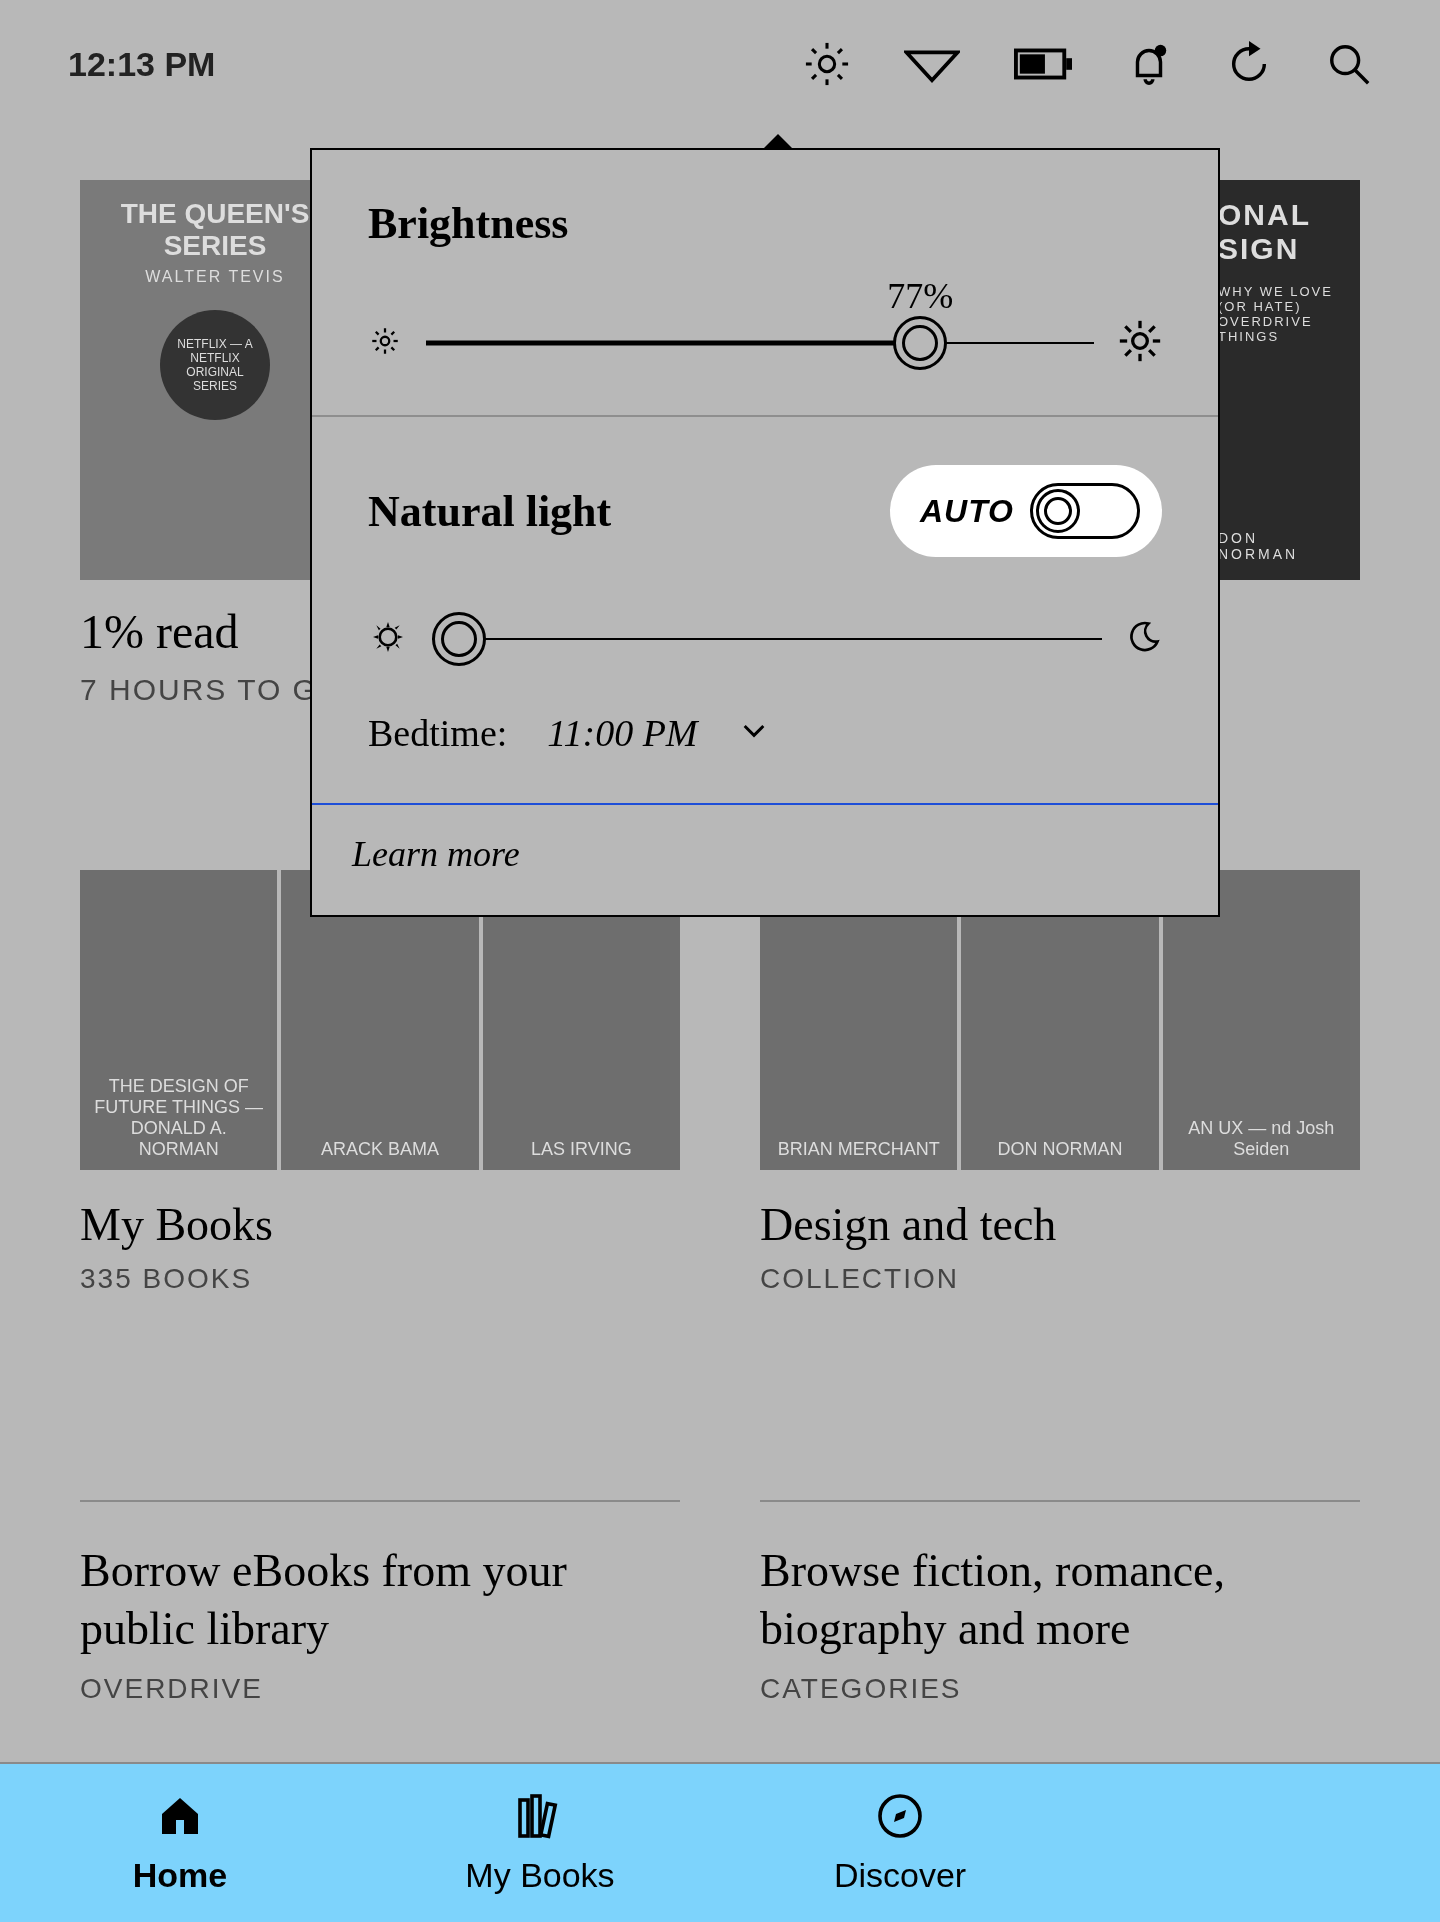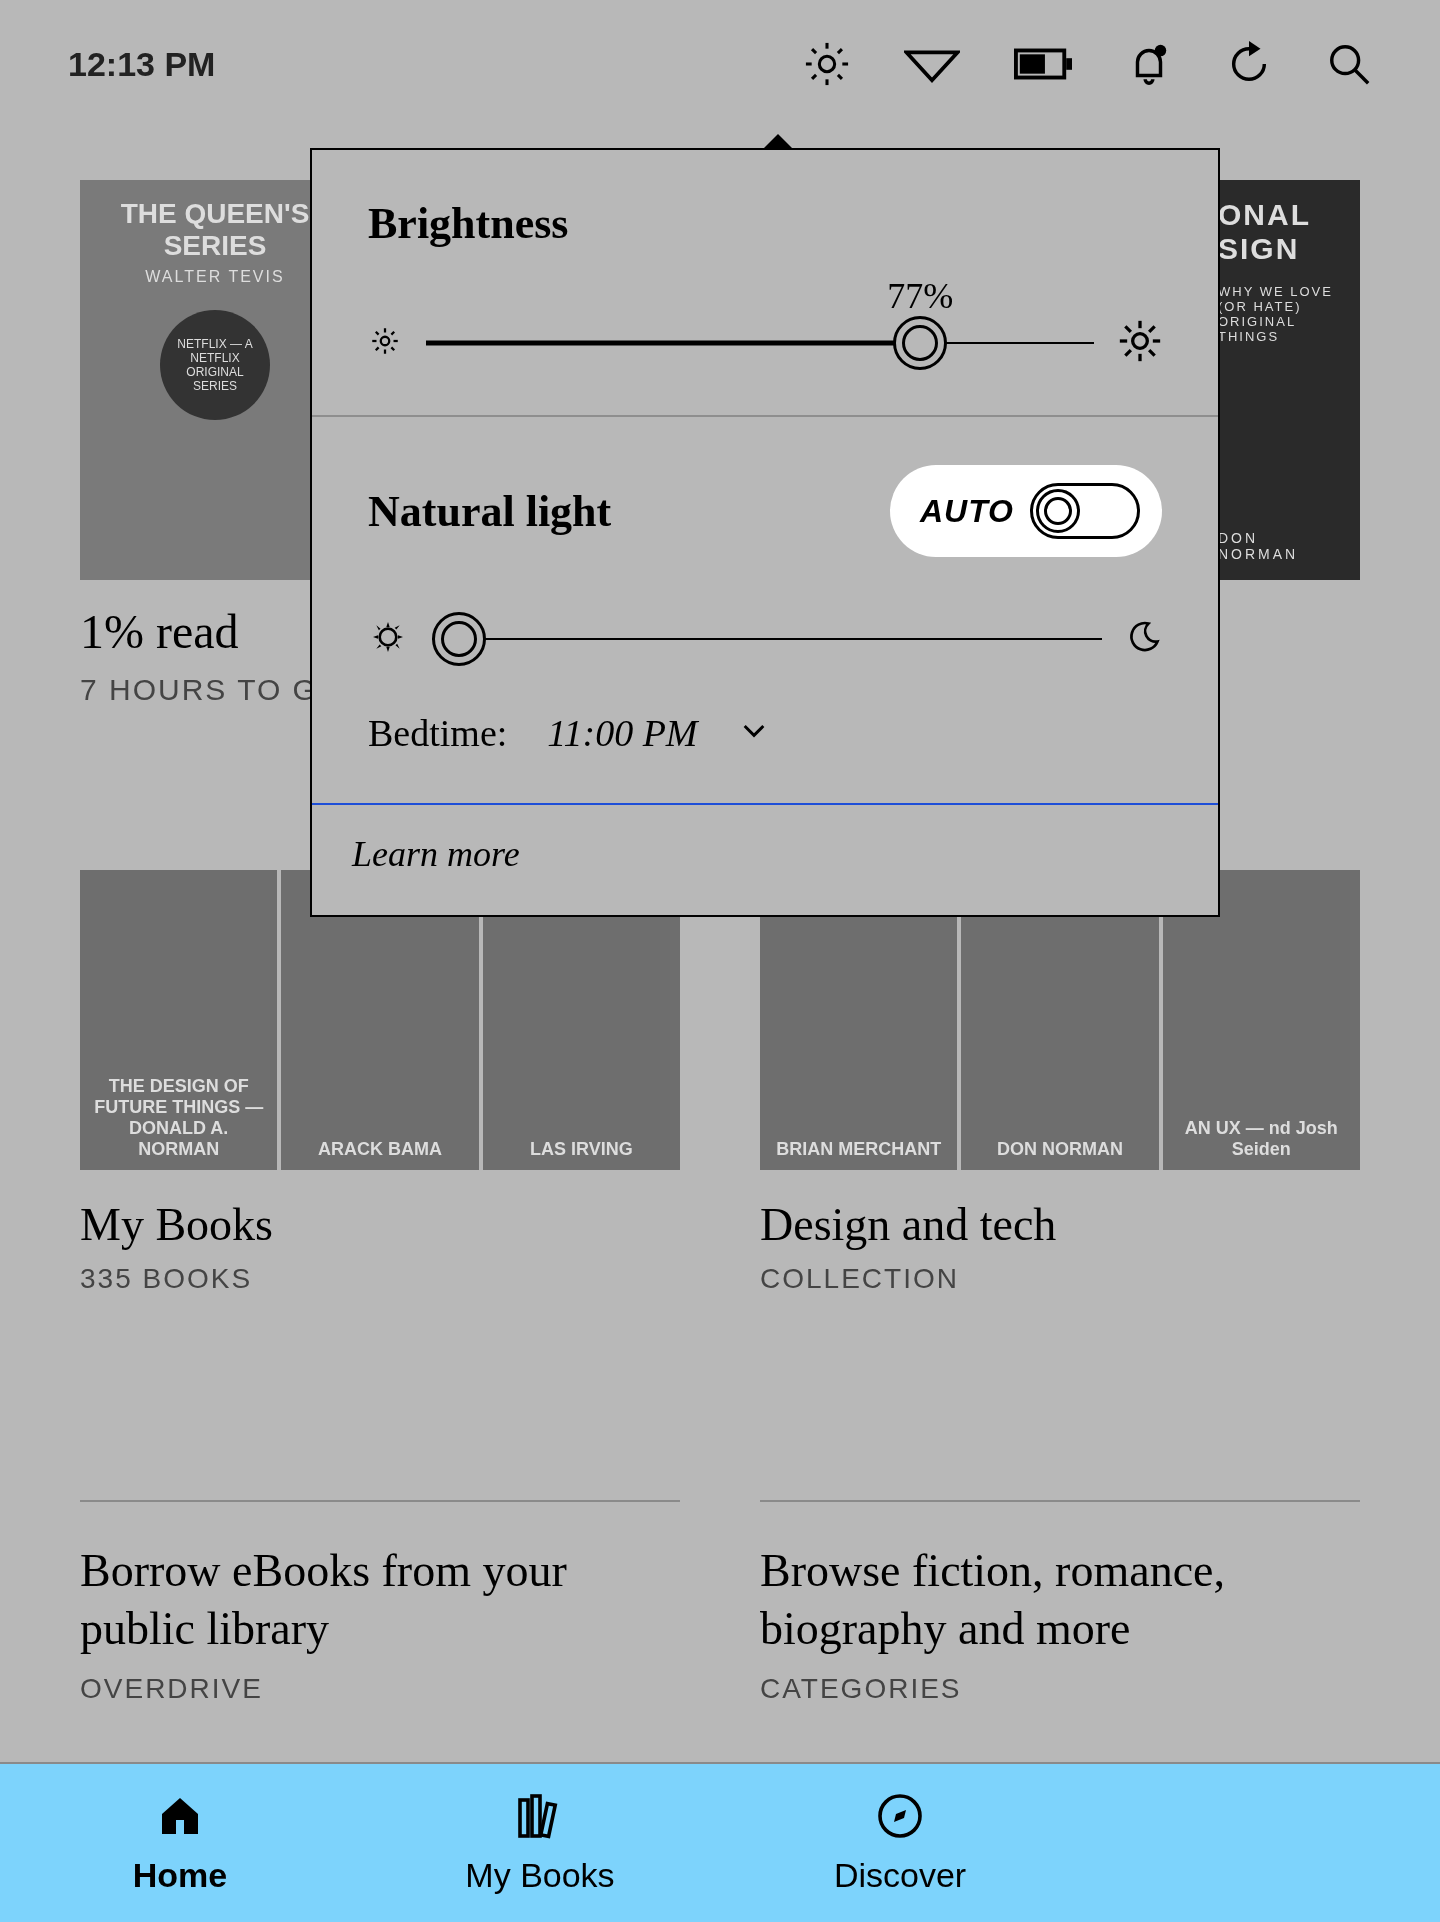--- a/index.html
+++ b/index.html
@@ -77,21 +77,20 @@
     display: grid;
     grid-template-columns: 1fr 1fr;
     gap: 80px;
   }
   .tile-strip { display:flex; gap:4px; height:300px; overflow:hidden; }
   .tile-strip .cov {
     background:#6e6e6e; flex:1; min-width:0;
     color:#ddd; font-family: Helvetica, Arial, sans-serif;
     font-size:18px; padding:10px; display:flex; align-items:flex-end; text-align:center;
     justify-content:center;
-    font-weight:bold;
   }
   .card-title { font-family: Georgia, serif; font-size: 46px; margin-top: 28px; }
   .card-sub { font-family: -apple-system, Helvetica, Arial, sans-serif; font-size:28px; letter-spacing:2px; color:#444; margin-top:12px; }
 
   .links {
     position: absolute;
     top: 1500px;
     left:80px; right:80px;
     display:grid;
     grid-template-columns: 1fr 1fr;
@@ -292,21 +291,21 @@
   <div class="book-row">
     <div class="book-cover">
       <div style="font-size:28px; font-weight:700;">THE QUEEN'S SERIES</div>
       <div style="font-size:16px; letter-spacing:2px; margin-top:6px;">WALTER TEVIS</div>
       <div style="margin-top:24px; width:110px; height:110px; border-radius:50%; background:#333; align-self:center; display:flex; align-items:center; justify-content:center; font-size:12px; padding:6px;">NETFLIX — A NETFLIX ORIGINAL SERIES</div>
     </div>
     <div style="flex:1"></div>
     <div class="book-cover dark" style="width:160px; text-align:left;">
       <div style="font-size:30px; font-weight:700; letter-spacing:2px;">ONAL</div>
       <div style="font-size:30px; font-weight:700; letter-spacing:2px;">SIGN</div>
-      <div style="font-size:13px; margin-top:18px; letter-spacing:2px;">WHY WE LOVE (OR HATE) ORIGINAL THINGS</div>
+      <div style="font-size:13px; margin-top:18px; letter-spacing:2px;">WHY WE LOVE (OR HATE) OVERDRIVE THINGS</div>
       <div style="font-size:14px; margin-top:auto; letter-spacing:3px;">DON NORMAN</div>
     </div>
   </div>
   <div class="section-title">1% read</div>
   <div class="section-sub">7 HOURS TO GO</div>
 </div>
 
 <div class="two-col">
   <div>
     <div class="tile-strip">

